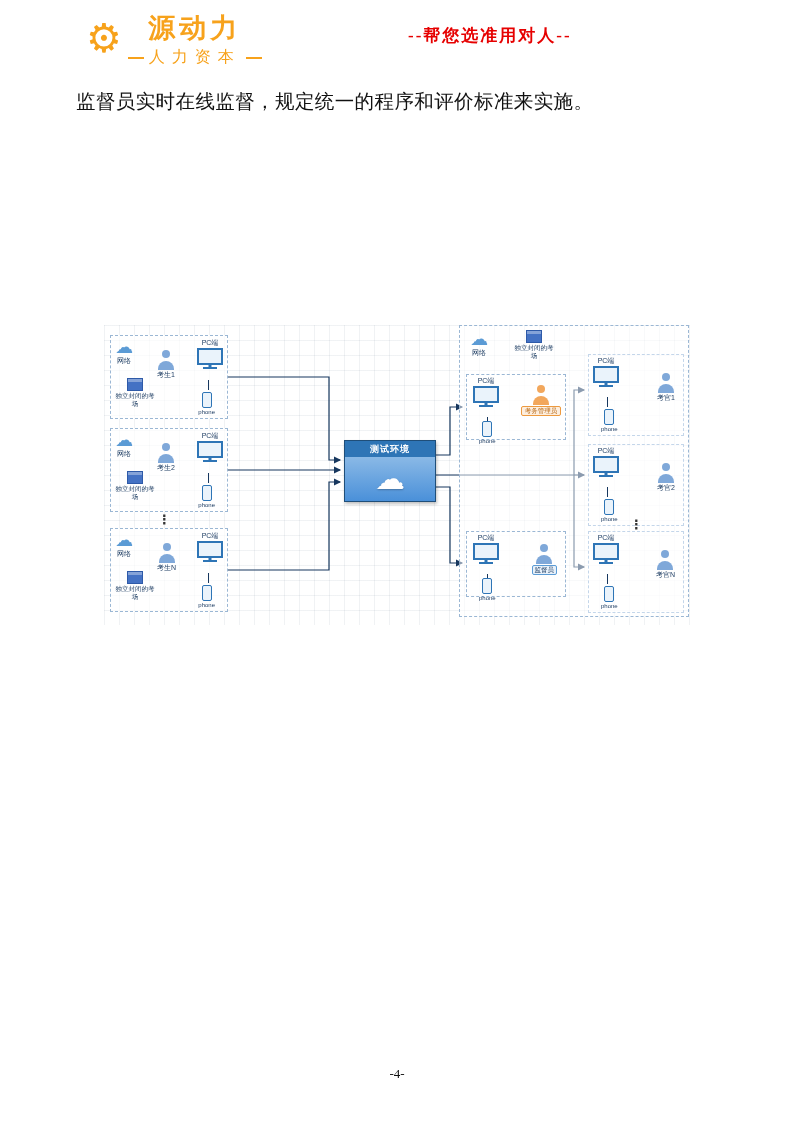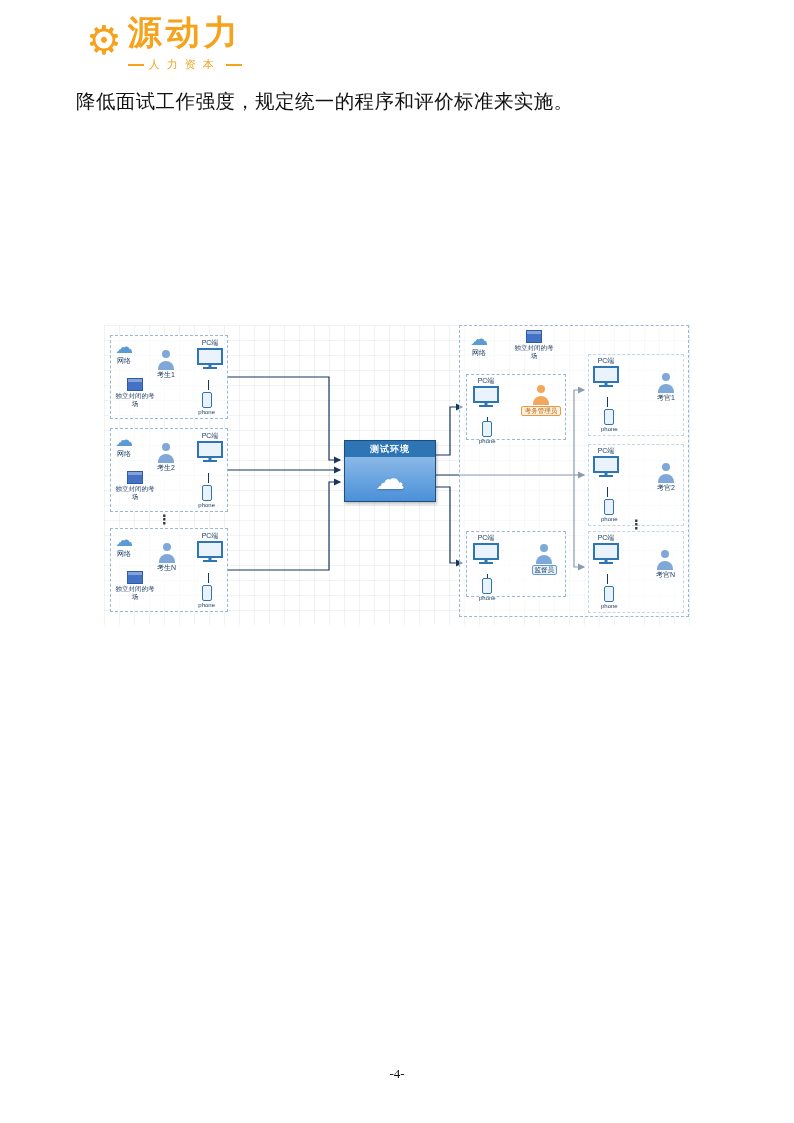--- a/index.html
+++ b/index.html
@@ -7,23 +7,23 @@
   .page {
     position:relative; width:794px; height:1123px; background:#ffffff;
     overflow:hidden; font-family:"Liberation Serif","DejaVu Serif",serif; color:#111;
   }
 
   
   .header { position:absolute; left:0; top:0; width:794px; height:70px; }
   .logo { position:absolute; left:86px; top:10px; display:flex; align-items:center; gap:6px; }
   .gear { font-size:40px; line-height:1; color:#f7a21b; }
   .logo-text { display:flex; flex-direction:column; align-items:center; }
-  .brand { font-size:34px; font-weight:bold; color:#f7a21b; letter-spacing:4px; font-family:"Liberation Sans","DejaVu Sans",sans-serif; }
+  .brand { font-size:27px; font-weight:bold; color:#f7a21b; letter-spacing:4px; font-family:"Liberation Sans","DejaVu Sans",sans-serif; }
   .brand-sub { display:flex; align-items:center; gap:5px; margin-top:1px; }
-  .brand-sub .sub-txt { font-size:11px; color:#f7a21b; letter-spacing:7px; font-family:"Liberation Sans","DejaVu Sans",sans-serif; }
+  .brand-sub .sub-txt { font-size:16px; color:#f7a21b; letter-spacing:7px; font-family:"Liberation Sans","DejaVu Sans",sans-serif; }
   .brand-sub .dash { width:16px; height:2px; background:#f7a21b; display:inline-block; }
   .slogan { position:absolute; left:408px; top:24px; font-size:17px; font-weight:bold; color:#e60000; letter-spacing:2px; }
 
   
   .text-block { position:absolute; left:76px; width:642px; }
   .text-1 { top:83px; }
   .text-2 { top:640px; }
   .para { font-size:19.5px; line-height:38.8px; text-align:justify; letter-spacing:0.4px; }
   .para.indent { text-indent:2em; }
 
@@ -90,24 +90,25 @@
       <span class="gear">⚙</span>
       <div class="logo-text">
         <div class="brand">源动力</div>
         <div class="brand-sub">
           <span class="dash"></span>
           <span class="sub-txt">人力资本</span>
           <span class="dash"></span>
         </div>
       </div>
     </div>
+    <div class="slogan">--帮您选准用对人--</div>
   </div>
 
   <div class="text-block text-1">
-    <p class="para">降低面试工作强度，规定统一的程序和评价标准来实施。</p>
+    <p class="para">监督员实时在线监督，规定统一的程序和评价标准来实施。</p>
   </div>
 
   <div class="diagram">
 
     <svg class="arrows" viewBox="0 0 586 300" xmlns="http://www.w3.org/2000/svg">
       <defs>
         <marker id="arr" markerWidth="7" markerHeight="7" refX="5" refY="3" orient="auto">
           <path d="M0,0 L6,3 L0,6 z" fill="#17375e"></path>
         </marker>
       </defs>

